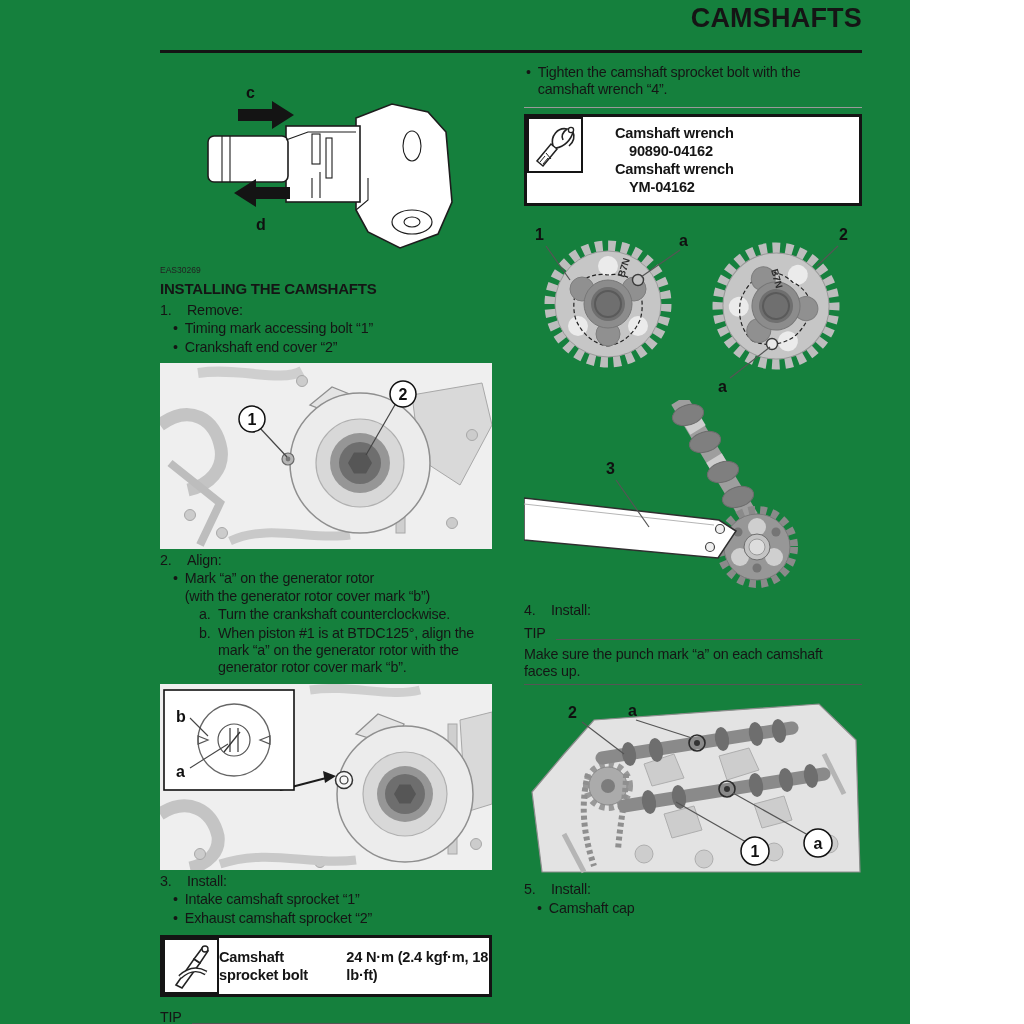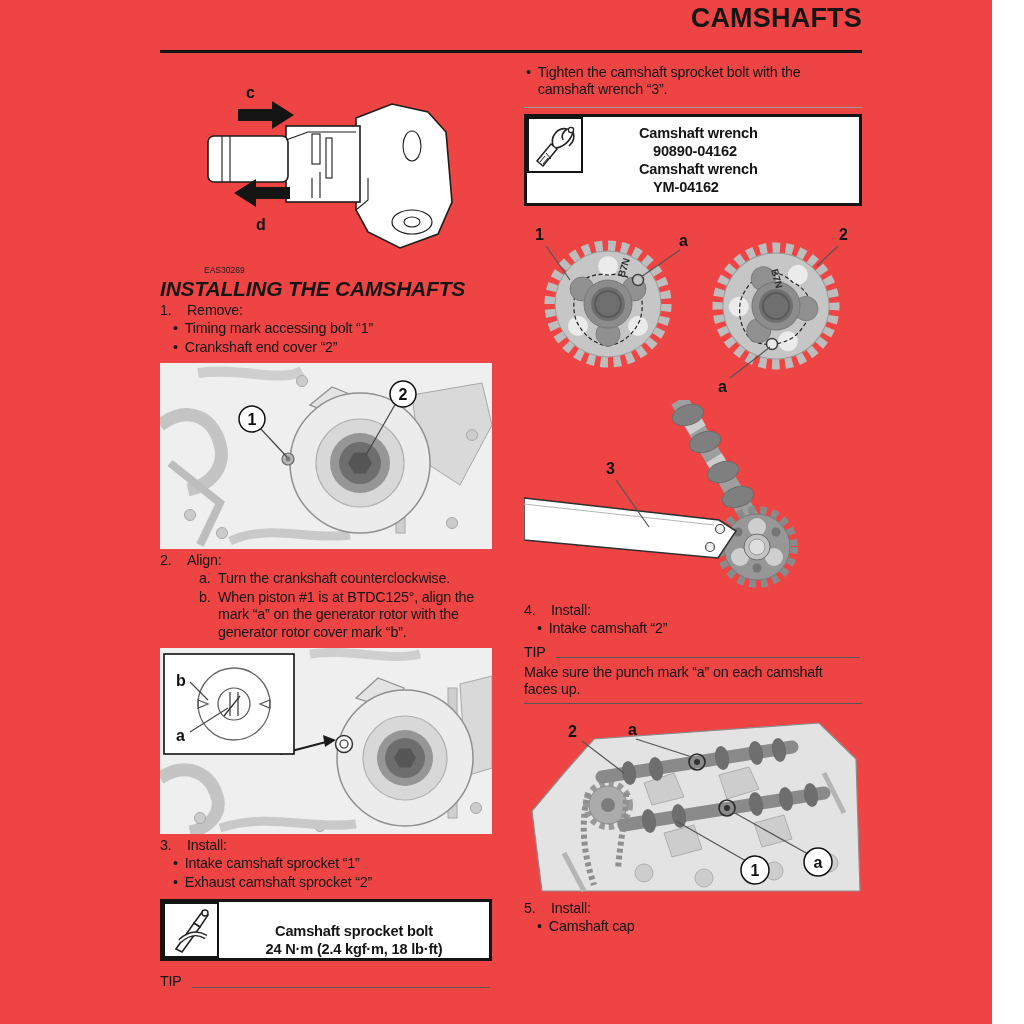--- a/index.html
+++ b/index.html
@@ -1,41 +1,41 @@
 <!DOCTYPE html>
 <html><head>
 <meta charset="utf-8">
 <style>
   html,body{margin:0;padding:0;background:#ffffff;}
   body{width:1024px;height:1024px;font-family:"Liberation Sans",sans-serif;color:#151515;}
-  .page{position:relative;width:992px;height:1024px;background:#ef4444;overflow:hidden;}
+  .page{position:relative;width:910px;height:1024px;background:#15803d;overflow:hidden;}
   .header-title{position:absolute;top:3px;left:160px;width:702px;text-align:right;
     font-size:27px;font-weight:bold;letter-spacing:.2px;}
   .header-rule{position:absolute;top:50px;left:160px;width:702px;height:3px;background:#141414;}
   .col{position:absolute;top:62px;font-size:14.3px;line-height:17.4px;letter-spacing:-.2px;}
   .col-left{left:160px;width:332px;}
   .col-right{left:524px;width:338px;}
   .pre{white-space:pre-line;}
-  .code{font-size:8.5px;color:#222;margin-top:4px;letter-spacing:0;margin-left:44px;}
-  .sec-title{font-size:21px;font-weight:bold;letter-spacing:-.2px;margin:1px 0 4px 0;font-style:italic;}
+  .code{font-size:8.5px;color:#222;margin-top:4px;letter-spacing:0;}
+  .sec-title{font-size:15px;font-weight:bold;letter-spacing:-.2px;margin:1px 0 4px 0;}
   .step-row{display:flex;margin-top:1px;}
   .step-no{width:27px;flex:none;}
   .bullet{display:flex;padding-left:13px;margin-top:1px;}
   .bullet::before{content:"•";margin-right:7px;}
   .sub-step{display:flex;padding-left:39px;margin-top:1px;}
   .sub-no{width:19px;flex:none;}
   .fig{position:relative;}
   .fig svg{display:block;}
   svg text{font-family:"Liberation Sans",sans-serif;}
   .callout-txt{font-weight:bold;font-size:16px;fill:#101010;}
   .spec-box{display:flex;border:3px solid #141414;height:56px;margin-top:8px;background:#fff;}
   .spec-icon{width:52px;flex:none;border:2px solid #141414;display:flex;align-items:center;justify-content:center;}
-  .spec-text{flex:1;display:flex;flex-direction:column;align-items:center;justify-content:flex-end;
+  .spec-text{flex:1;display:flex;align-items:center;justify-content:flex-start;
     font-weight:bold;font-size:14.6px;line-height:18px;}
-  .tool-box{position:relative;border:3px solid #141414;height:86px;margin-top:6px;background:#fff;padding-left:24px;}
+  .tool-box{position:relative;border:3px solid #141414;height:86px;margin-top:6px;background:#fff;}
   .tool-icon{position:absolute;top:0;left:0;width:52px;height:52px;border:2px solid #141414;
     display:flex;align-items:center;justify-content:center;}
   .tool-text{margin-left:88px;padding-top:7px;font-weight:bold;font-size:14.6px;line-height:18px;}
   .tool-text .indent{padding-left:14px;}
   .hairline{height:1px;background:#9a9a9a;margin-top:8px;}
   .tip-row{display:flex;margin-top:12px;}
   .tip-label{font-weight:normal;}
   .tip-rule{flex:1;border-bottom:1.3px solid #555;margin:0 2px 3px 10px;}
   .tip-close{border-bottom:1.3px solid #555;margin-top:4px;}
 </style>
@@ -124,20 +124,24 @@
         <text class="callout-txt" x="87.5" y="61.5">1</text>
         <circle cx="243" cy="31" r="13" fill="#ffffff" stroke="#111" stroke-width="1.5"></circle>
         <text class="callout-txt" x="238.5" y="36.5">2</text>
       </svg>
     </div>
 
     <div class="step-row">
       <span class="step-no">2.</span>
       <span>Align:</span>
     </div>
+    <div class="bullet">
+        <span class="pre">Mark “a” on the generator rotor
+(with the generator rotor cover mark “b”)</span>
+      </div>
     <div class="sub-step">
       <span class="sub-no">a.</span>
       <span class="pre">Turn the crankshaft counterclockwise.</span>
     </div>
     <div class="sub-step">
       <span class="sub-no">b.</span>
       <span class="pre">When piston #1 is at BTDC125°, align the
 mark “a” on the generator rotor with the
 generator rotor cover mark “b”.</span>
     </div>
@@ -217,21 +221,21 @@
       <span class="tip-label">TIP</span>
       <span class="tip-rule"></span>
     </div>
 
   </div>
 
   <div class="col col-right">
 
     <div class="bullet" style="padding-left:2px;margin-top:2px;">
       <span class="pre">Tighten the camshaft sprocket bolt with the
-camshaft wrench “3”.</span>
+camshaft wrench “4”.</span>
     </div>
 
     <div class="hairline"></div>
 
     <div class="tool-box">
       <div class="tool-icon">
         <svg width="46" height="46" viewBox="0 0 46 46">
           <polygon points="5,39 11,44 25,27 19,22" fill="#ffffff" stroke="#222" stroke-width="1.5"></polygon>
           <line x1="8" y1="40" x2="13" y2="34" stroke="#222" stroke-width="1"></line>
           <line x1="11" y1="42" x2="16" y2="36" stroke="#222" stroke-width="1"></line>
@@ -316,23 +320,20 @@
         </g>
         <line x1="92" y1="80" x2="125" y2="127" stroke="#555" stroke-width="1.2"></line>
         <text class="callout-txt" x="82" y="74">3</text>
       </svg>
     </div>
 
     <div class="step-row">
       <span class="step-no">4.</span>
       <span>Install:</span>
     </div>
-    <div class="bullet">
-        <span>Intake camshaft “2”</span>
-      </div>
 
     <div class="tip-row" style="margin-top:6px;">
       <span class="tip-label">TIP</span>
       <span class="tip-rule"></span>
     </div>
     <div class="pre" style="margin-top:3px;">Make sure the punch mark “a” on each camshaft
 faces up.</div>
     <div class="tip-close"></div>
 
     <div class="fig" style="margin:9px 0 5px;">

